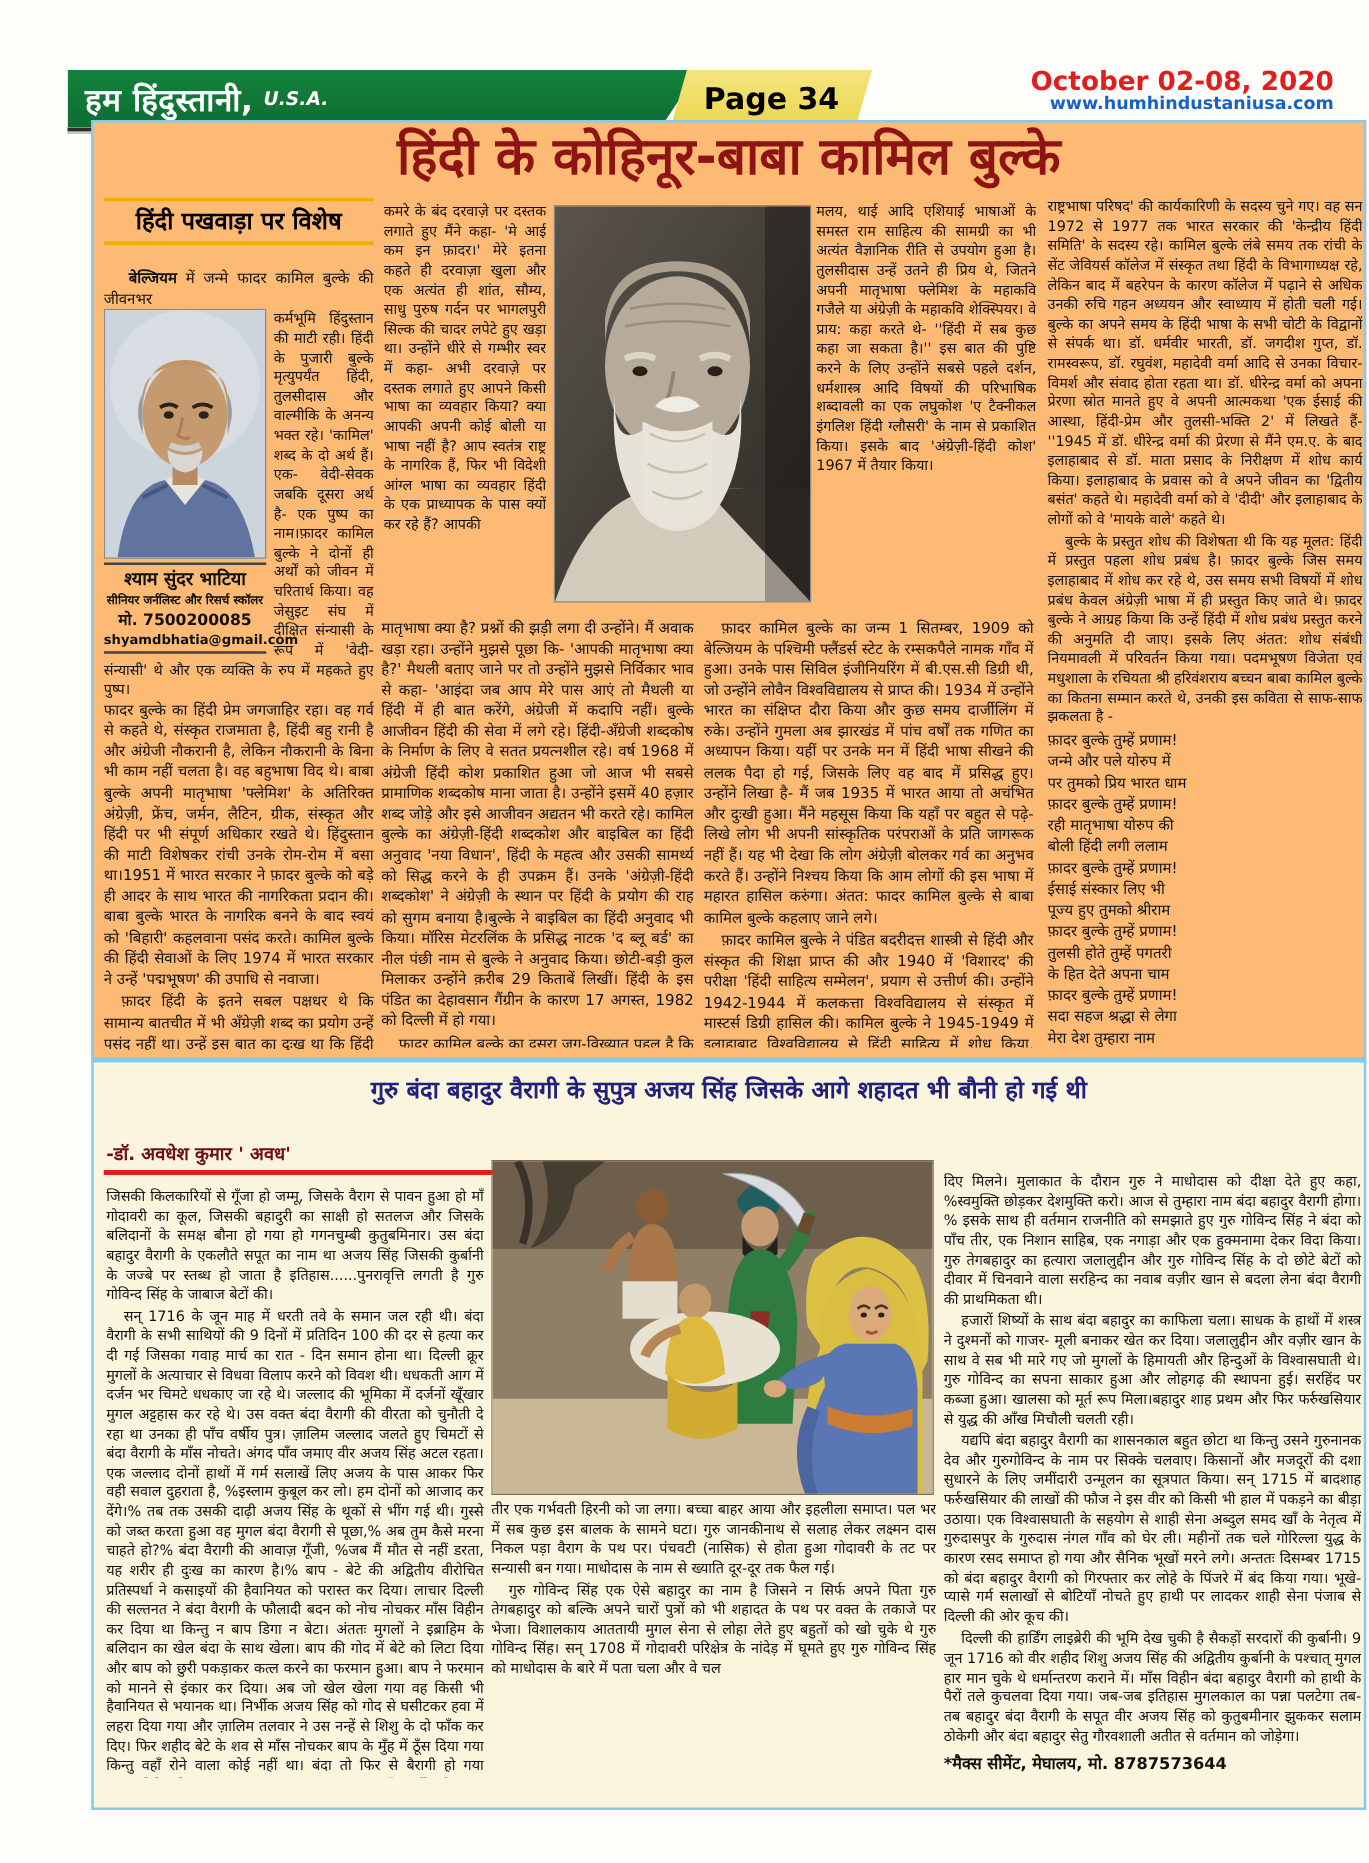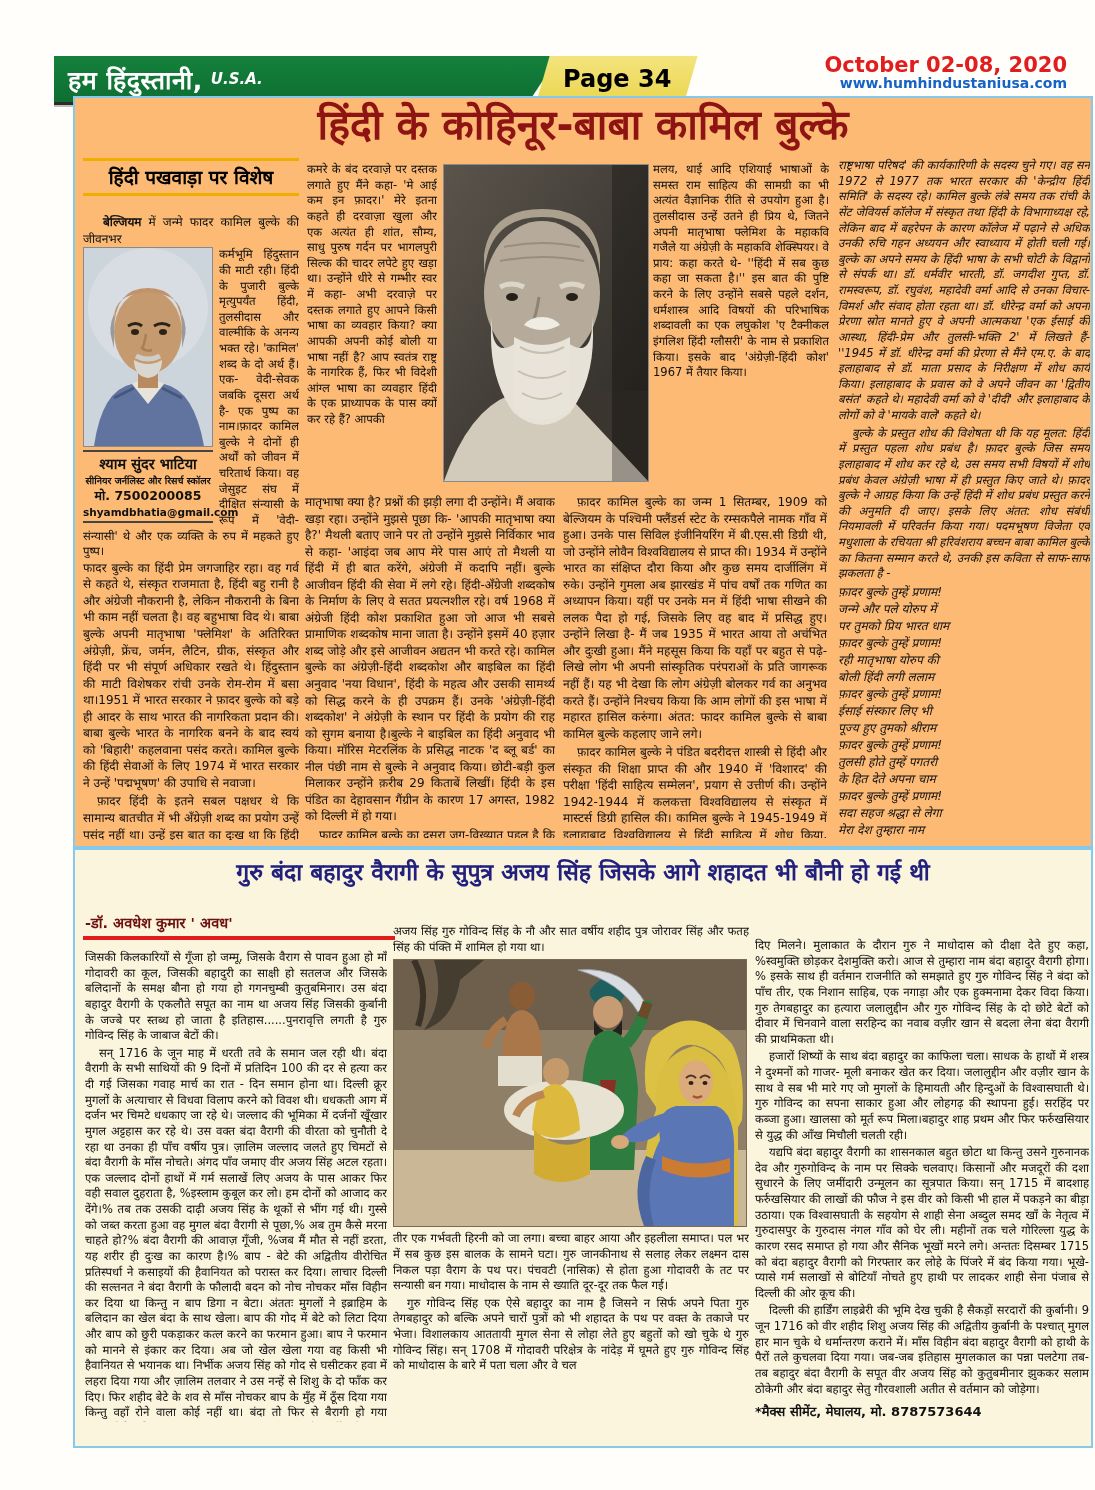--- a/index.html
+++ b/index.html
@@ -20,21 +20,21 @@
   .website{position:absolute;right:28px;top:75px;color:#1663c7;font-weight:bold;font-size:14px;text-align:right;}
   .head-rule{position:absolute;left:54px;top:102px;width:1013px;height:3px;background:#2b2b2b;box-shadow:0 2px 0 rgba(0,0,0,.25);}
   
   .a1box{position:absolute;left:73px;top:96px;width:1020px;height:752px;background:#fdba74;
      border:2px solid #85c9ec;box-sizing:border-box;overflow:hidden;}
   .a2box{position:absolute;left:73px;top:848px;width:1020px;height:600px;background:#fbf5dd;
      border:2px solid #85c9ec;box-sizing:border-box;overflow:hidden;}
   .headline1{position:absolute;left:0;top:0;width:100%;text-align:center;color:#8e1313;
      font-weight:bold;font-size:41px;line-height:54px;white-space:nowrap;overflow:hidden;}
   .headline2{position:absolute;left:0;top:4px;width:100%;text-align:center;color:#22207e;
-     font-weight:bold;font-size:23px;line-height:36px;white-space:nowrap;overflow:hidden;}
+     font-weight:bold;font-size:19px;line-height:36px;white-space:nowrap;overflow:hidden;}
   .kicker{border-top:3px solid #f0ae00;border-bottom:3px solid #f0ae00;text-align:center;
      font-weight:bold;font-size:19px;padding:3px 0;margin-bottom:18px;color:#000;}
   .col{position:absolute;overflow:hidden;text-align:justify;}
   .col p{margin:0 0 2px 0;}
   .b12{font-size:12px;line-height:1.38;}
   .b11{font-size:11.5px;line-height:1.36;}
   .indent{text-indent:14px;}
   .poem{white-space:pre-line;text-align:left;font-size:12px;line-height:1.42;margin-top:2px;}
   
   .author-stack{float:left;width:130px;margin:0 6px 2px 0;}
@@ -146,21 +146,21 @@
     <div class="col b12" style="left:230px;top:396px;width:250px;height:344px;">
       <p>मातृभाषा क्या है? प्रश्नों की झड़ी लगा दी उन्होंने। मैं अवाक खड़ा रहा। उन्होंने मुझसे पूछा कि- 'आपकी मातृभाषा क्या है?' मैथली बताए जाने पर तो उन्होंने मुझसे निर्विकार भाव से कहा- 'आइंदा जब आप मेरे पास आएं तो मैथली या हिंदी में ही बात करेंगे, अंग्रेजी में कदापि नहीं। बुल्के आजीवन हिंदी की सेवा में लगे रहे। हिंदी-अँग्रेजी शब्दकोष के निर्माण के लिए वे सतत प्रयत्नशील रहे। वर्ष 1968 में अंग्रेजी हिंदी कोश प्रकाशित हुआ जो आज भी सबसे प्रामाणिक शब्दकोष माना जाता है। उन्होंने इसमें 40 हज़ार शब्द जोड़े और इसे आजीवन अद्यतन भी करते रहे। कामिल बुल्के का अंग्रेज़ी-हिंदी शब्दकोश और बाइबिल का हिंदी अनुवाद 'नया विधान', हिंदी के महत्व और उसकी सामर्थ्य को सिद्ध करने के ही उपक्रम हैं। उनके 'अंग्रेज़ी-हिंदी शब्दकोश' ने अंग्रेज़ी के स्थान पर हिंदी के प्रयोग की राह को सुगम बनाया है।बुल्के ने बाइबिल का हिंदी अनुवाद भी किया। मॉरिस मेटरलिंक के प्रसिद्ध नाटक 'द ब्लू बर्ड' का नील पंछी नाम से बुल्के ने अनुवाद किया। छोटी-बड़ी कुल मिलाकर उन्होंने क़रीब 29 किताबें लिखीं। हिंदी के इस पंडित का देहावसान गैंग्रीन के कारण 17 अगस्त, 1982 को दिल्ली में हो गया।</p>
       <p class="indent">फ़ादर कामिल बुल्के का दूसरा जग-विख्यात पहलू है कि वे हिंदी के विद्वान, रामकथा के मर्मज्ञ और विदेश में जन्मे भारतीय थे। उन्होंने इलाहाबाद विश्वविद्यालय से 'रामकथा उत्पत्ति और विकास' पर 1950 में पी.एच.डी. की। इस शोध में संस्कृत, पाली, प्राकृत, अपभ्रंश, हिंदी, बंगला, तमिल आदि समस्त प्राचीन और आधुनिक भारतीय भाषाओं में उपलब्ध राम विषयक विपुल साहित्य का ही नहीं, वरन् तिब्बती, बर्मी, सिंघल, इंडोनेशियाई,</p>
     </div>
 
     <div class="col b12" style="left:488px;top:396px;width:264px;height:344px;">
       <p class="indent">फ़ादर कामिल बुल्के का जन्म 1 सितम्बर, 1909 को बेल्जियम के पश्चिमी फ्लैंडर्स स्टेट के रम्सकपैले नामक गाँव में हुआ। उनके पास सिविल इंजीनियरिंग में बी.एस.सी डिग्री थी, जो उन्होंने लोवैन विश्वविद्यालय से प्राप्त की। 1934 में उन्होंने भारत का संक्षिप्त दौरा किया और कुछ समय दार्जीलिंग में रुके। उन्होंने गुमला अब झारखंड में पांच वर्षों तक गणित का अध्यापन किया। यहीं पर उनके मन में हिंदी भाषा सीखने की ललक पैदा हो गई, जिसके लिए वह बाद में प्रसिद्ध हुए। उन्होंने लिखा है- मैं जब 1935 में भारत आया तो अचंभित और दुःखी हुआ। मैंने महसूस किया कि यहाँ पर बहुत से पढ़े-लिखे लोग भी अपनी सांस्कृतिक परंपराओं के प्रति जागरूक नहीं हैं। यह भी देखा कि लोग अंग्रेज़ी बोलकर गर्व का अनुभव करते हैं। उन्होंने निश्चय किया कि आम लोगों की इस भाषा में महारत हासिल करुंगा। अंतत: फादर कामिल बुल्के से बाबा कामिल बुल्के कहलाए जाने लगे।</p>
       <p class="indent">फ़ादर कामिल बुल्के ने पंडित बदरीदत्त शास्त्री से हिंदी और संस्कृत की शिक्षा प्राप्त की और 1940 में 'विशारद' की परीक्षा 'हिंदी साहित्य सम्मेलन', प्रयाग से उत्तीर्ण की। उन्होंने 1942-1944 में कलकत्ता विश्वविद्यालय से संस्कृत में मास्टर्स डिग्री हासिल की। कामिल बुल्के ने 1945-1949 में इलाहाबाद विश्वविद्यालय से हिंदी साहित्य में शोध किया, उनका शोध विषय था- 'रामकथा का विकास'। 1949 में ही वह 'सेंट जेवियर्स कॉलेज', राँची में हिंदी और संस्कृत विभाग के विभागाध्यक्ष नियुक्त किए गए। कामिल बुल्के सन 1950 में 'बिहार</p>
     </div>
 
-    <div class="col b11" style="left:763px;top:60px;width:252px;height:682px;font-style:italic;">
+    <div class="col b11" style="left:763px;top:60px;width:252px;height:682px;">
       <p>राष्ट्रभाषा परिषद' की कार्यकारिणी के सदस्य चुने गए। वह सन 1972 से 1977 तक भारत सरकार की 'केन्द्रीय हिंदी समिति' के सदस्य रहे। कामिल बुल्के लंबे समय तक रांची के सेंट जेवियर्स कॉलेज में संस्कृत तथा हिंदी के विभागाध्यक्ष रहे, लेकिन बाद में बहरेपन के कारण कॉलेज में पढ़ाने से अधिक उनकी रुचि गहन अध्ययन और स्वाध्याय में होती चली गई। बुल्के का अपने समय के हिंदी भाषा के सभी चोटी के विद्वानों से संपर्क था। डॉ. धर्मवीर भारती, डॉ. जगदीश गुप्त, डॉ. रामस्वरूप, डॉ. रघुवंश, महादेवी वर्मा आदि से उनका विचार-विमर्श और संवाद होता रहता था। डॉ. धीरेन्द्र वर्मा को अपना प्रेरणा स्रोत मानते हुए वे अपनी आत्मकथा 'एक ईसाई की आस्था, हिंदी-प्रेम और तुलसी-भक्ति 2' में लिखते हैं- ''1945 में डॉ. धीरेन्द्र वर्मा की प्रेरणा से मैंने एम.ए. के बाद इलाहाबाद से डॉ. माता प्रसाद के निरीक्षण में शोध कार्य किया। इलाहाबाद के प्रवास को वे अपने जीवन का 'द्वितीय बसंत' कहते थे। महादेवी वर्मा को वे 'दीदी' और इलाहाबाद के लोगों को वे 'मायके वाले' कहते थे।</p>
       <p class="indent">बुल्के के प्रस्तुत शोध की विशेषता थी कि यह मूलत: हिंदी में प्रस्तुत पहला शोध प्रबंध है। फ़ादर बुल्के जिस समय इलाहाबाद में शोध कर रहे थे, उस समय सभी विषयों में शोध प्रबंध केवल अंग्रेज़ी भाषा में ही प्रस्तुत किए जाते थे। फ़ादर बुल्के ने आग्रह किया कि उन्हें हिंदी में शोध प्रबंध प्रस्तुत करने की अनुमति दी जाए। इसके लिए अंतत: शोध संबंधी नियमावली में परिवर्तन किया गया। पदमभूषण विजेता एवं मधुशाला के रचियता श्री हरिवंशराय बच्चन बाबा कामिल बुल्के का कितना सम्मान करते थे, उनकी इस कविता से साफ-साफ झकलता है -</p>
       <div class="poem">फ़ादर बुल्के तुम्हें प्रणाम!
 जन्मे और पले योरुप में
 पर तुमको प्रिय भारत धाम
 फ़ादर बुल्के तुम्हें प्रणाम!
 रही मातृभाषा योरुप की
 बोली हिंदी  लगी ललाम
 फ़ादर बुल्के तुम्हें प्रणाम!
 ईसाई संस्कार लिए भी
@@ -179,21 +179,20 @@
     <div class="headline2">गुरु बंदा बहादुर वैरागी के सुपुत्र अजय सिंह जिसके आगे शहादत भी बौनी हो गई थी</div>
     <div class="byline">-डॉ. अवधेश कुमार ' अवध'</div>
     <div class="red-rule"></div>
 
     <div class="col b11" style="left:10px;top:100px;width:302px;height:472px;">
       <p>जिसकी किलकारियों से गूँजा हो जम्मू, जिसके वैराग से पावन हुआ हो माँ गोदावरी का कूल, जिसकी बहादुरी का साक्षी हो सतलज और जिसके बलिदानों के समक्ष बौना हो गया हो गगनचुम्बी कुतुबमिनार। उस बंदा बहादुर वैरागी के एकलौते सपूत का नाम था अजय सिंह जिसकी कुर्बानी के जज्बे पर स्तब्ध हो जाता है इतिहास......पुनरावृत्ति लगती है गुरु गोविन्द सिंह के जाबाज बेटों की।</p>
       <p class="indent">सन् 1716 के जून माह में धरती तवे के समान जल रही थी। बंदा वैरागी के सभी साथियों की 9 दिनों में प्रतिदिन 100 की दर से हत्या कर दी गई जिसका गवाह मार्च का रात - दिन समान होना था। दिल्ली क्रूर मुगलों के अत्याचार से विधवा विलाप करने को विवश थी। धधकती आग में दर्जन भर चिमटे धधकाए जा रहे थे। जल्लाद की भूमिका में दर्जनों खूँखार मुगल अट्टहास कर रहे थे। उस वक्त बंदा वैरागी की वीरता को चुनौती दे रहा था उनका ही पाँच वर्षीय पुत्र। ज़ालिम जल्लाद जलते हुए चिमटों से बंदा वैरागी के माँस नोचते। अंगद पाँव जमाए वीर अजय सिंह अटल रहता। एक जल्लाद दोनों हाथों में गर्म सलाखें लिए अजय के पास आकर फिर वही सवाल दुहराता है, %इस्लाम कुबूल कर लो। हम दोनों को आजाद कर देंगे।% तब तक उसकी दाढ़ी अजय सिंह के थूकों से भींग गई थी। गुस्से को जब्त करता हुआ वह मुगल बंदा वैरागी से पूछा,% अब तुम कैसे मरना चाहते हो?% बंदा वैरागी की आवाज़ गूँजी, %जब मैं मौत से नहीं डरता, यह शरीर ही दुःख का कारण है।% बाप - बेटे की अद्वितीय वीरोचित प्रतिस्पर्धा ने कसाइयों की हैवानियत को परास्त कर दिया। लाचार दिल्ली की सल्तनत ने बंदा वैरागी के फौलादी बदन को नोच नोचकर माँस विहीन कर दिया था किन्तु न बाप डिगा न बेटा। अंततः मुगलों ने इब्राहिम के बलिदान का खेल बंदा के साथ खेला। बाप की गोद में बेटे को लिटा दिया और बाप को छुरी पकड़ाकर कत्ल करने का फरमान हुआ। बाप ने फरमान को मानने से इंकार कर दिया। अब जो खेल खेला गया वह किसी भी हैवानियत से भयानक था। निर्भीक अजय सिंह को गोद से घसीटकर हवा में लहरा दिया गया और ज़ालिम तलवार ने उस नन्हें से शिशु के दो फाँक कर दिए। फिर शहीद बेटे के शव से माँस नोचकर बाप के मुँह में ठूँस दिया गया किन्तु वहाँ रोने वाला कोई नहीं था। बंदा तो फिर से बैरागी हो गया था.....विदेह हो गया था। भारत माता का अद्भुत लाल पाँच वर्षीय वीर</p>
     </div>
 
     <div class="col b11" style="left:318px;top:74px;width:356px;height:498px;">
-      <p>अजय सिंह गुरु गोविन्द सिंह के नौ और सात वर्षीय शहीद पुत्र जोरावर सिंह और फतह सिंह की पंक्ति में शामिल हो गया था।</p>
       <div class="painting-wrap">
         <svg width="352" height="266" viewBox="0 0 352 266" style="display:block;border:1px solid #7a6a50;">
           <rect width="352" height="266" fill="#8f7f66"></rect>
           <rect y="0" width="352" height="70" fill="#6d5f4c"></rect>
           <rect y="190" width="352" height="76" fill="#c9b795"></rect>
           <path d="M0 0 L40 0 Q52 40 30 70 Q60 60 66 20 L90 0 L0 0 Z" fill="#463d31"></path>
           <path d="M20 0 Q36 30 24 66" stroke="#3a3227" stroke-width="6" fill="none"></path>
 
           <ellipse cx="128" cy="36" rx="13" ry="14" fill="#8a5c36"></ellipse>
           <path d="M108 96 Q110 50 128 50 Q148 52 148 96 Z" fill="#a9774a"></path>

